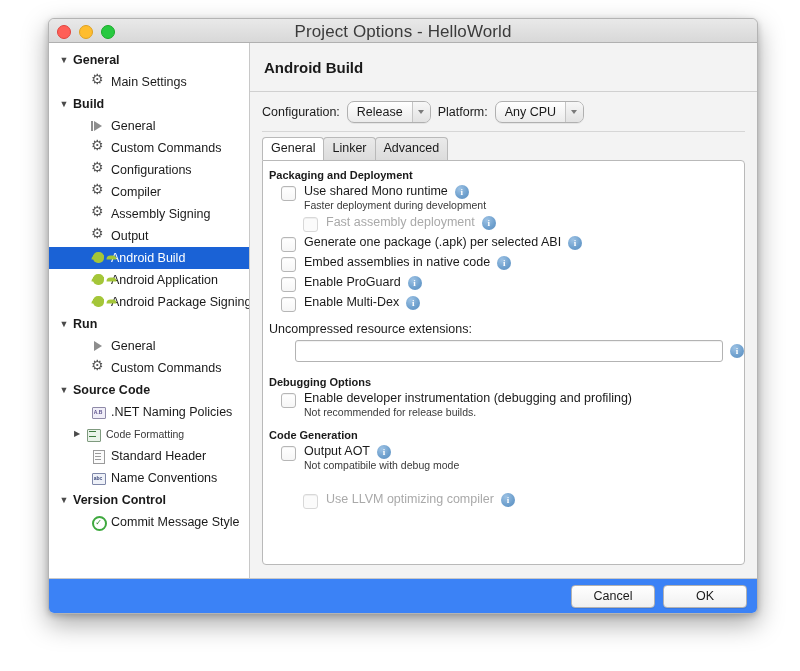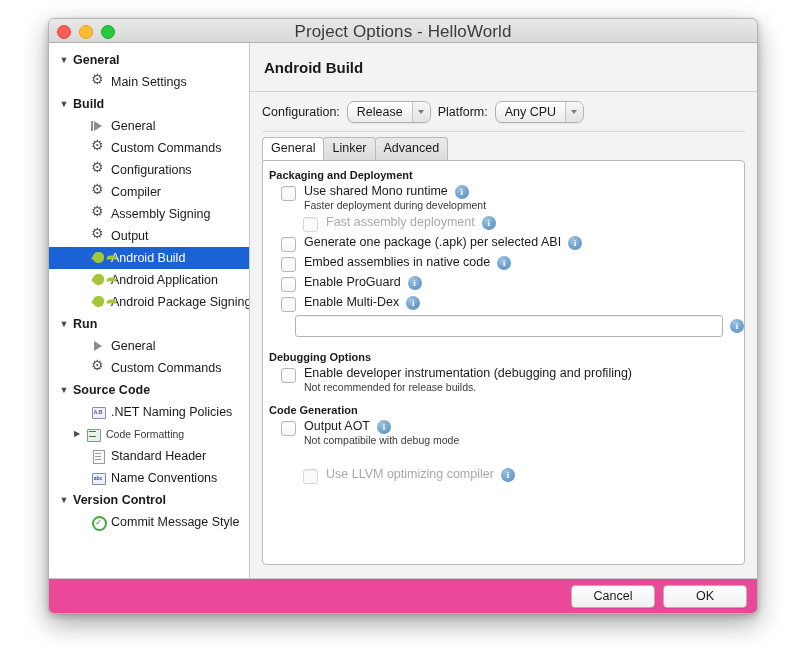--- a/index.html
+++ b/index.html
@@ -289,21 +289,21 @@
     background:#ffffff;
     border:1px solid #b3b3b3;
     border-radius:3px;
     box-shadow:0 1px 1px rgba(0,0,0,0.06) inset;
     margin-right:0;
   }
 
   
   .footer{
     position:absolute;left:0;right:0;bottom:0;height:34px;
-    background:#ec4899;
+    background:#3b82f6;
     border-top:1px solid #c8c8c8;
   }
   .btns{
     position:absolute;right:10px;top:6px;display:flex;gap:8px;
   }
   .btn{
     min-width:62px;height:21px;
     border:1px solid #b2b2b2;
     border-radius:4px;
     background:linear-gradient(to bottom,#ffffff 0%,#f0f0f0 100%);
@@ -505,20 +505,21 @@
         </div>
 
         <div class="opt">
           <div class="cb"></div>
           <div class="row-inline">
             <span class="lbl">Enable Multi-Dex</span>
             <span class="info"></span>
           </div>
         </div>
 
+        <div class="fieldlabel">Uncompressed resource extensions:</div>
         <div class="fieldrow">
           <input class="textfield" type="text" placeholder="" style="">
           <span class="info"></span>
         </div>
 
         <div class="sec-title" style="margin-top:14px;">Debugging Options</div>
 
         <div class="opt">
           <div class="cb"></div>
           <div>

